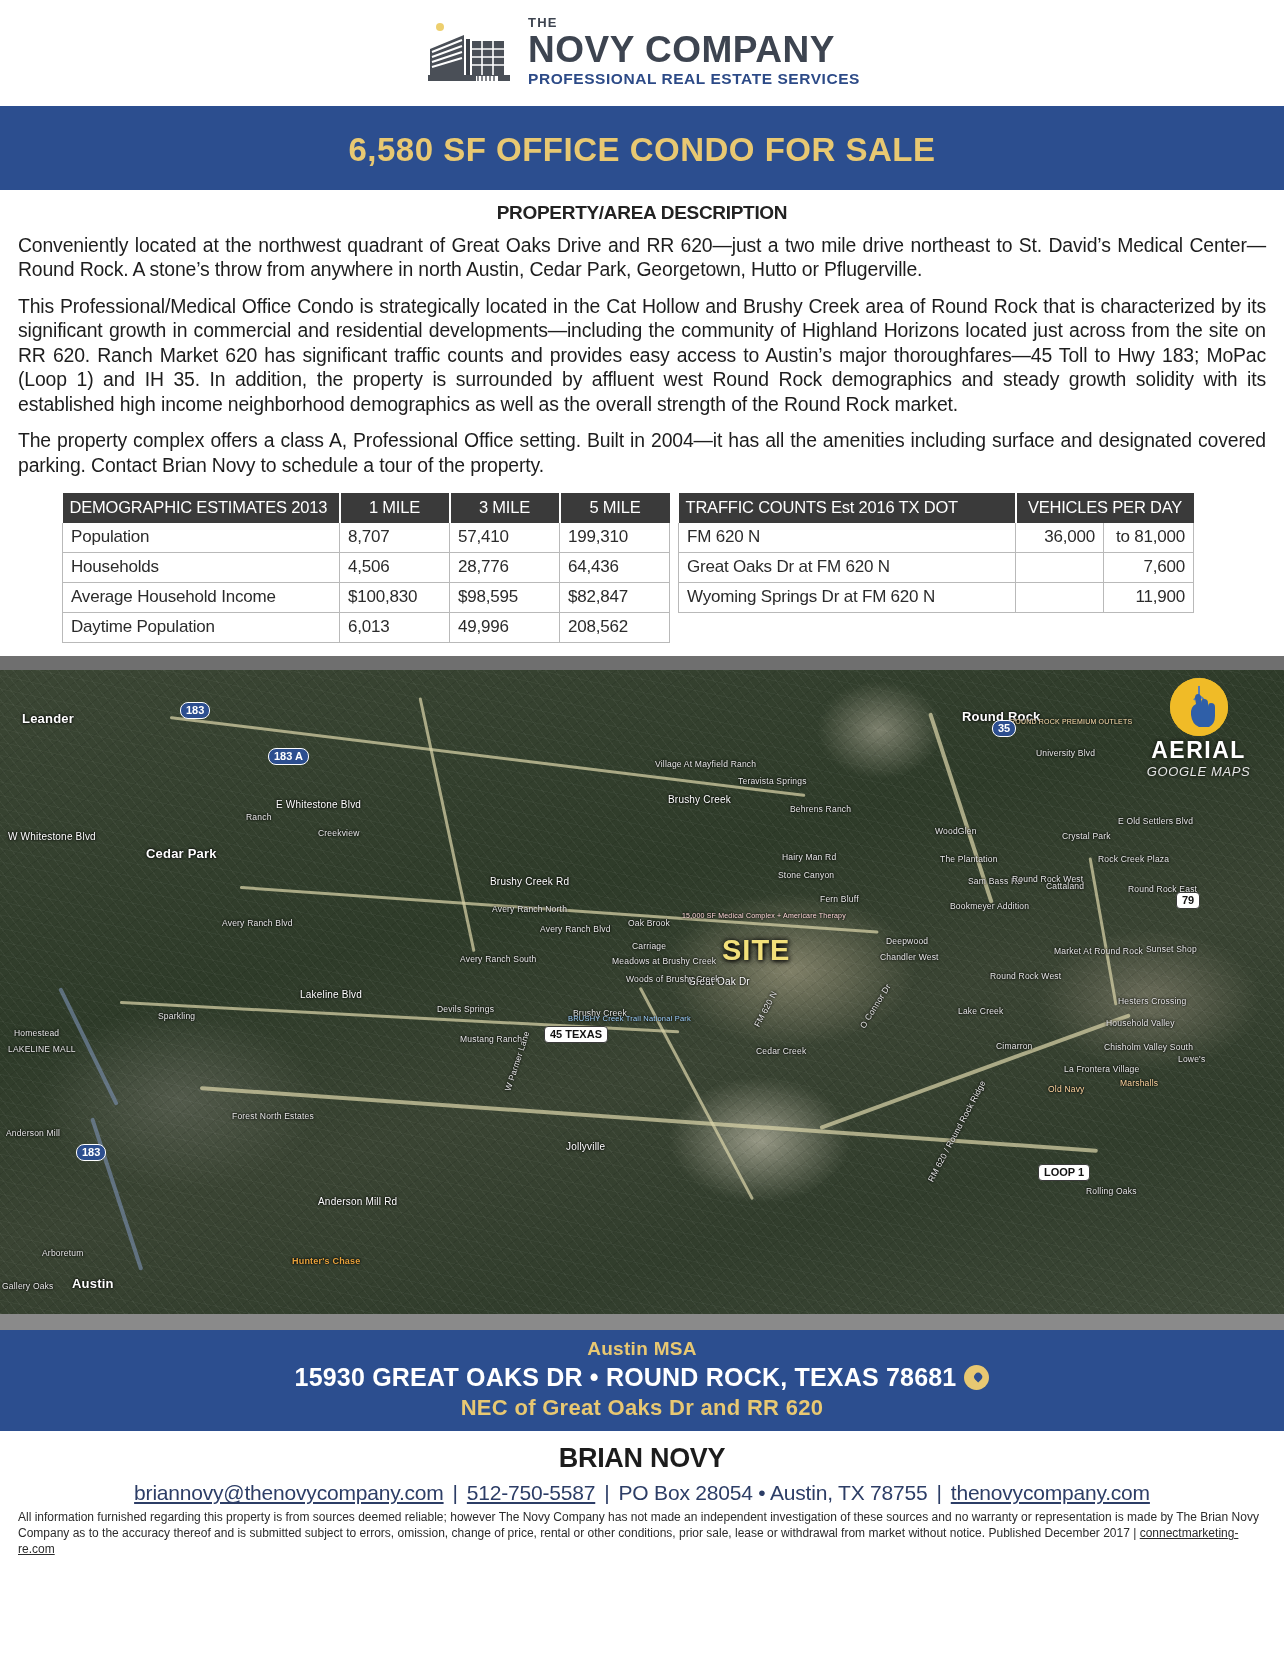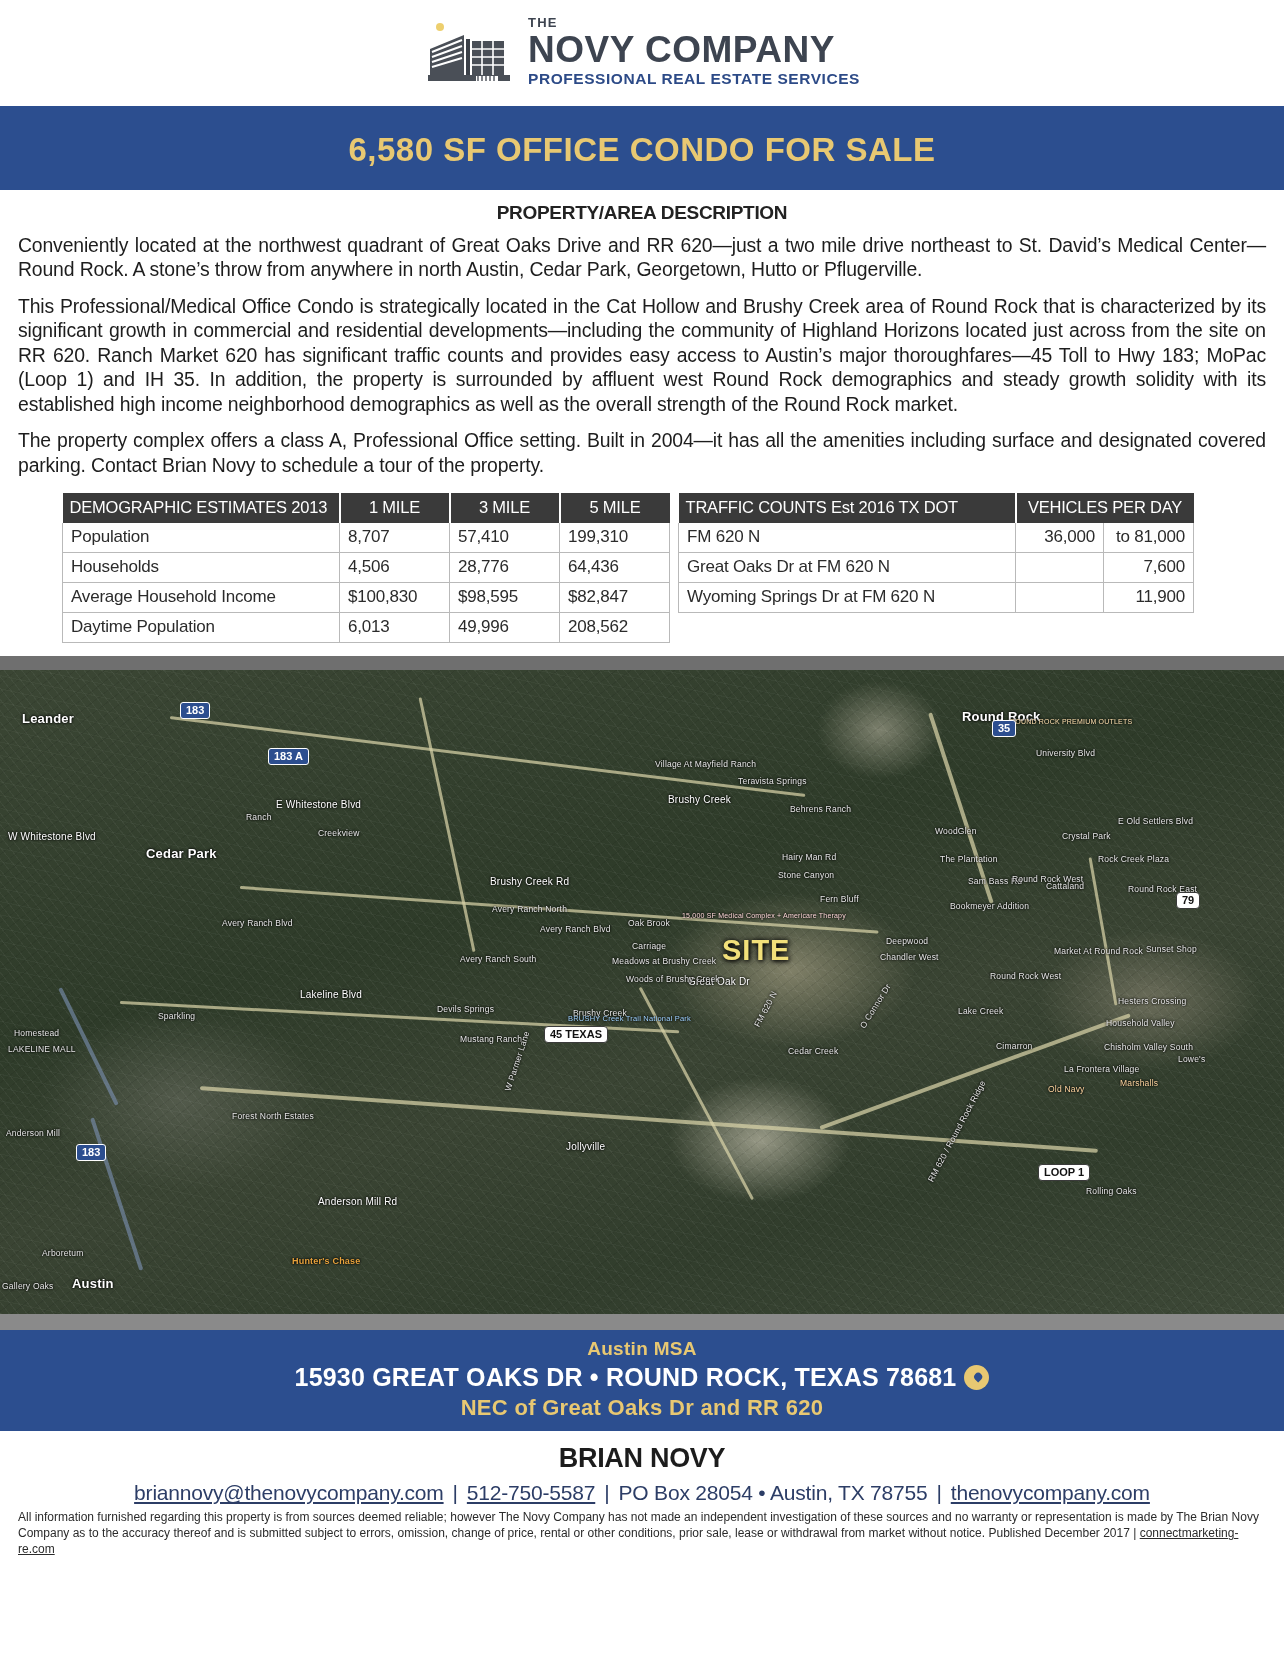--- a/index.html
+++ b/index.html
@@ -194,21 +194,21 @@
     background: #fff;
     border: 1.5px solid #3a3a3a;
     border-radius: 4px;
     color: #1b1b1b;
     font-size: 11px;
     font-weight: bold;
     padding: 1px 5px;
     line-height: 1.1;
     text-align: center;
   }
-  .hwy-shield.blue { background: #2c4e8f; color: #fff; border-color: #fff; border-radius: 3px; }
+  .hwy-shield.blue { background: #2c4e8f; color: #fff; border-color: #fff; border-radius: 8px; }
   .hwy-shield.tx { background: #fff; color: #111; }
   .aerial-badge {
     position: absolute;
     top: 22px; right: 18px;
     width: 135px;
     text-align: center;
   }
   .aerial-circle {
     width: 58px; height: 58px;
     border-radius: 50%;
@@ -452,21 +452,21 @@
     <div class="map-label sm" style="left:573px; top:352px;">Brushy Creek</div>
     <div class="map-label sm" style="left:746px; top:348px; transform:rotate(-62deg);">FM 620 N</div>
     <div class="map-label sm" style="left:850px; top:345px; transform:rotate(-58deg);">O Connor Dr</div>
     <div class="map-label sm" style="left:958px; top:350px;">Lake Creek</div>
     <div class="map-label sm" style="left:1118px;top:340px;">Hesters Crossing</div>
     <div class="map-label sm" style="left:1106px;top:362px;">Household Valley</div>
     <div class="map-label sm" style="left:1104px;top:386px;">Chisholm Valley South</div>
     <div class="map-label sm" style="left:996px; top:385px;">Cimarron</div>
     <div class="map-label sm" style="left:1178px;top:398px;">Lowe's</div>
     <div class="map-label sm" style="left:1064px;top:408px;">La Frontera Village</div>
-    <div class="map-label sm" style="left:756px; top:390px;margin-left:32px;">Cedar Creek</div>
+    <div class="map-label sm" style="left:756px; top:390px;">Cedar Creek</div>
     <div class="map-label sm" style="left:486px; top:400px; transform:rotate(-72deg);">W Parmer Lane</div>
     <div class="map-label sm" style="left:14px;  top:372px;">Homestead</div>
     <div class="map-label sm" style="left:158px; top:355px;">Sparkling</div>
     <div class="map-label sm" style="left:8px;   top:388px;">LAKELINE MALL</div>
     <div class="map-label sm" style="left:232px; top:455px;">Forest North Estates</div>
     <div class="map-label sm" style="left:6px;   top:472px;">Anderson Mill</div>
     <div class="map-label" style="left:318px;  top:540px;">Anderson Mill Rd</div>
     <div class="map-label" style="left:566px;  top:485px;">Jollyville</div>
     <div class="map-label orange" style="left:292px; top:600px;">Hunter's Chase</div>
     <div class="map-label sm" style="left:42px;  top:592px;">Arboretum</div>
@@ -482,20 +482,32 @@
     <div class="hwy-shield blue" style="left:180px; top:46px;">183</div>
     <div class="hwy-shield blue" style="left:268px; top:92px;">183 A</div>
     <div class="hwy-shield blue" style="left:992px; top:64px;">35</div>
     <div class="hwy-shield tx" style="left:1176px;top:236px;">79</div>
     <div class="hwy-shield tx" style="left:544px; top:370px;">45 TEXAS</div>
     <div class="hwy-shield tx" style="left:1038px;top:508px;">LOOP 1</div>
     <div class="hwy-shield blue" style="left:76px;  top:488px;">183</div>
 
     <div class="site-label" style="left:722px; top:278px;">SITE</div>
 
+    <div class="aerial-badge">
+      <div class="aerial-circle">
+        <svg width="58" height="58" viewBox="0 0 58 58">
+          <circle cx="29" cy="29" r="29" fill="#f0bb27"></circle>
+          <path d="M28 8 L30 8 L30 26 L28 26 Z" fill="#5b7fb5"></path>
+          <path d="M24 22 q5 -7 10 0" stroke="#5b7fb5" stroke-width="2" fill="none"></path>
+          <path d="M26 26 q-6 3 -5 11 q1 9 8 12 l10 0 q6 -3 6 -11 l0 -9 q0 -4 -4 -4 q-3 0 -3 4 l0 -4 q0 -4 -4 -4 q-3 0 -3 4 l0 -5 q0 -4 -3 -4 q-3 0 -3 4 Z" fill="#2f5fa8"></path>
+        </svg>
+      </div>
+      <div class="aerial-title">AERIAL</div>
+      <div class="aerial-sub">GOOGLE MAPS</div>
+    </div>
 
     <div class="map-botbar"></div>
   </div>
 
   <div class="addr-band">
     <div class="addr-msa">Austin MSA</div>
     <div class="addr-main">
       <span>15930 GREAT OAKS DR • ROUND ROCK, TEXAS 78681</span>
       <span class="pin"></span>
     </div>

